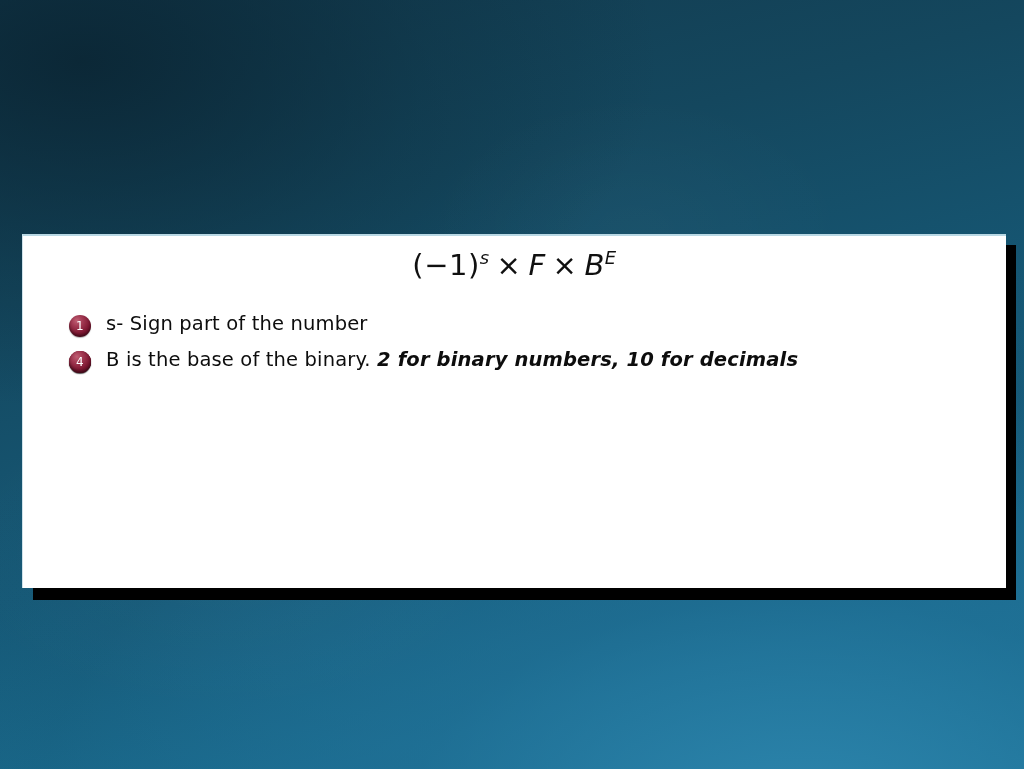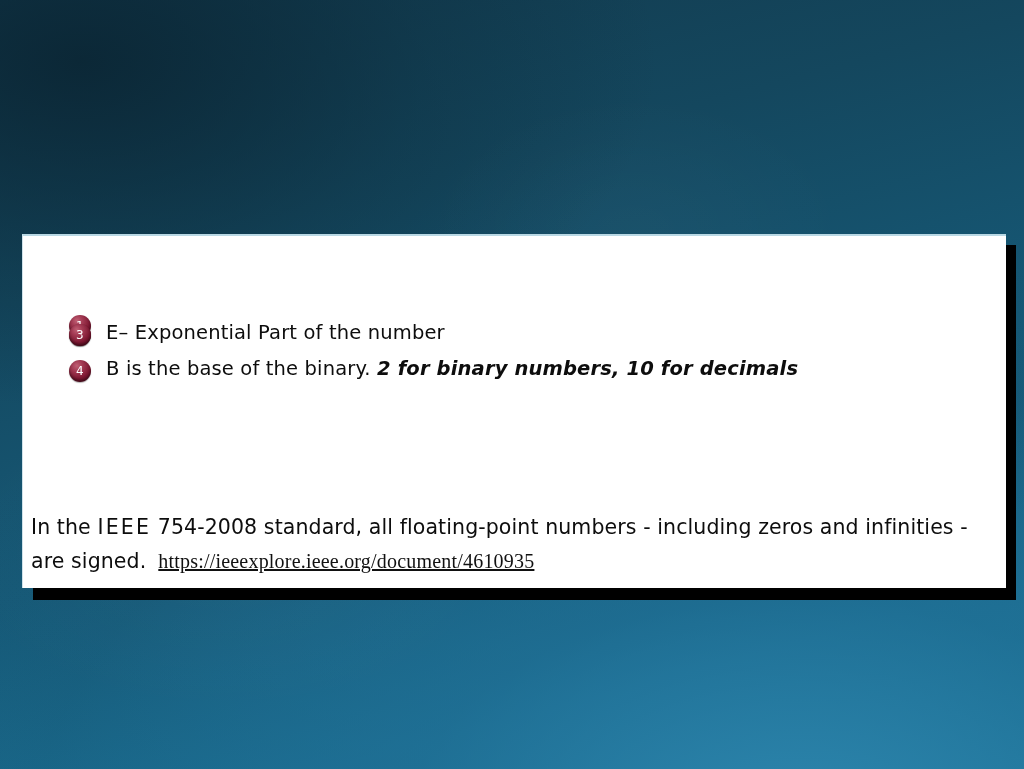--- a/index.html
+++ b/index.html
@@ -158,39 +158,39 @@
 </head>
 <body>
 
 <div class="slide">
 
 
   <div class="card-shadow"></div>
 
   <div class="card">
 
+    <div class="formula">
+      <span>(</span><span>−1</span><span>)</span><sup>s</sup><span class="sp"></span><span>×</span><span class="sp"></span><span class="it">F</span><span class="sp"></span><span>×</span><span class="sp"></span><span class="it">B</span><sup>E</sup>
+    </div>
 
     <div class="list">
 
       <div class="li">
-        <span class="bullet">1</span>
+        <span class="bullet">1</span><span>s- Sign part of the number</span>
       </div>
 
       <div class="li">
         <span class="bullet">2</span>
       </div>
 
       <div class="li">
-        <span class="bullet">3</span><span>E– Exponential Part of the number</span>
+        <span class="bullet">3</span>
       </div>
 
       <div class="li">
         <span class="bullet">4</span><span>B is the base of the binary. </span><span class="em">2 for binary numbers, 10 for decimals</span>
       </div>
 
     </div>
 
-    <div class="footer">
-      <span>In the </span><span class="ieee">IEEE</span><span> 754-2008 standard, all floating-point numbers - including zeros and infinities  -  are  signed.</span><span class="link">https://ieeexplore.ieee.org/document/4610935</span>
-    </div>
 
   </div>
 </div>
 
 </body></html>

